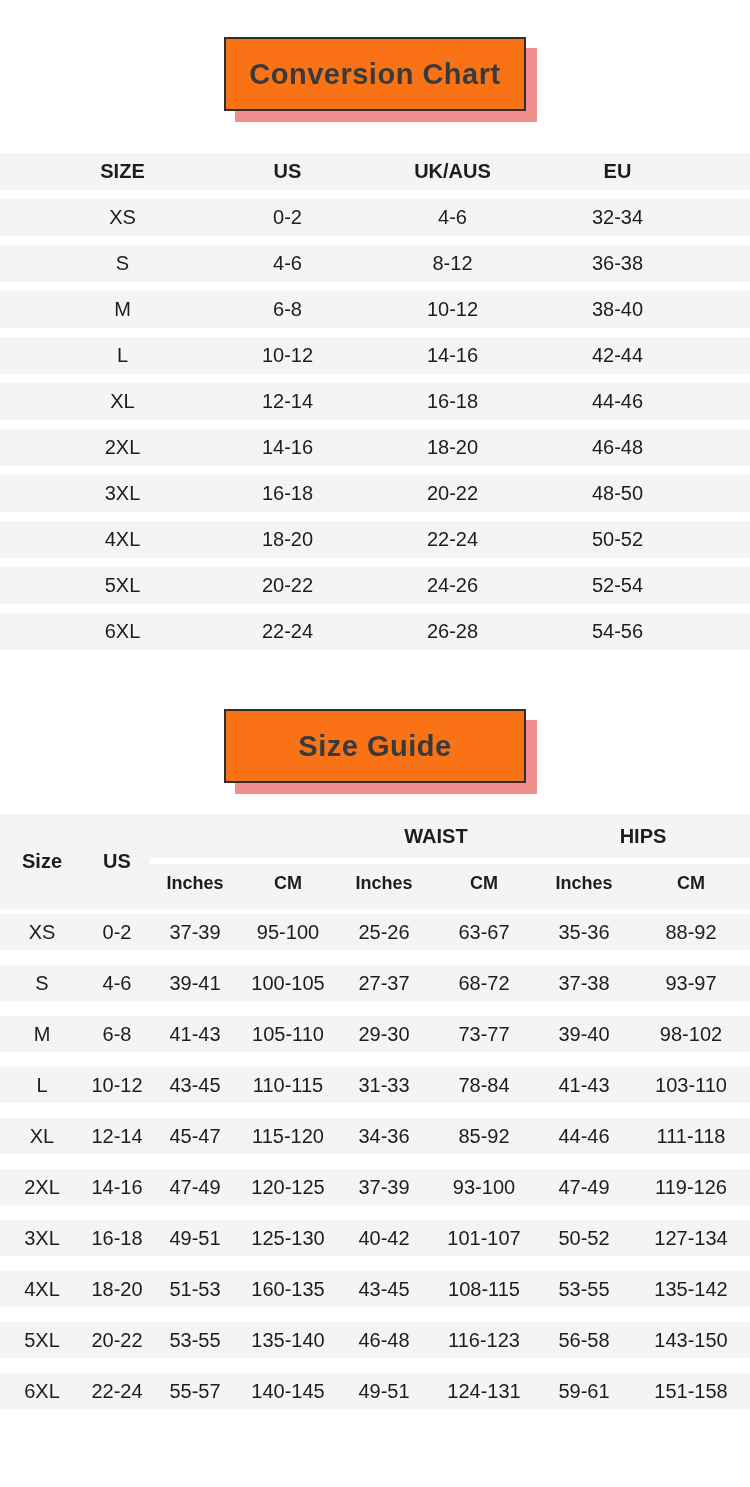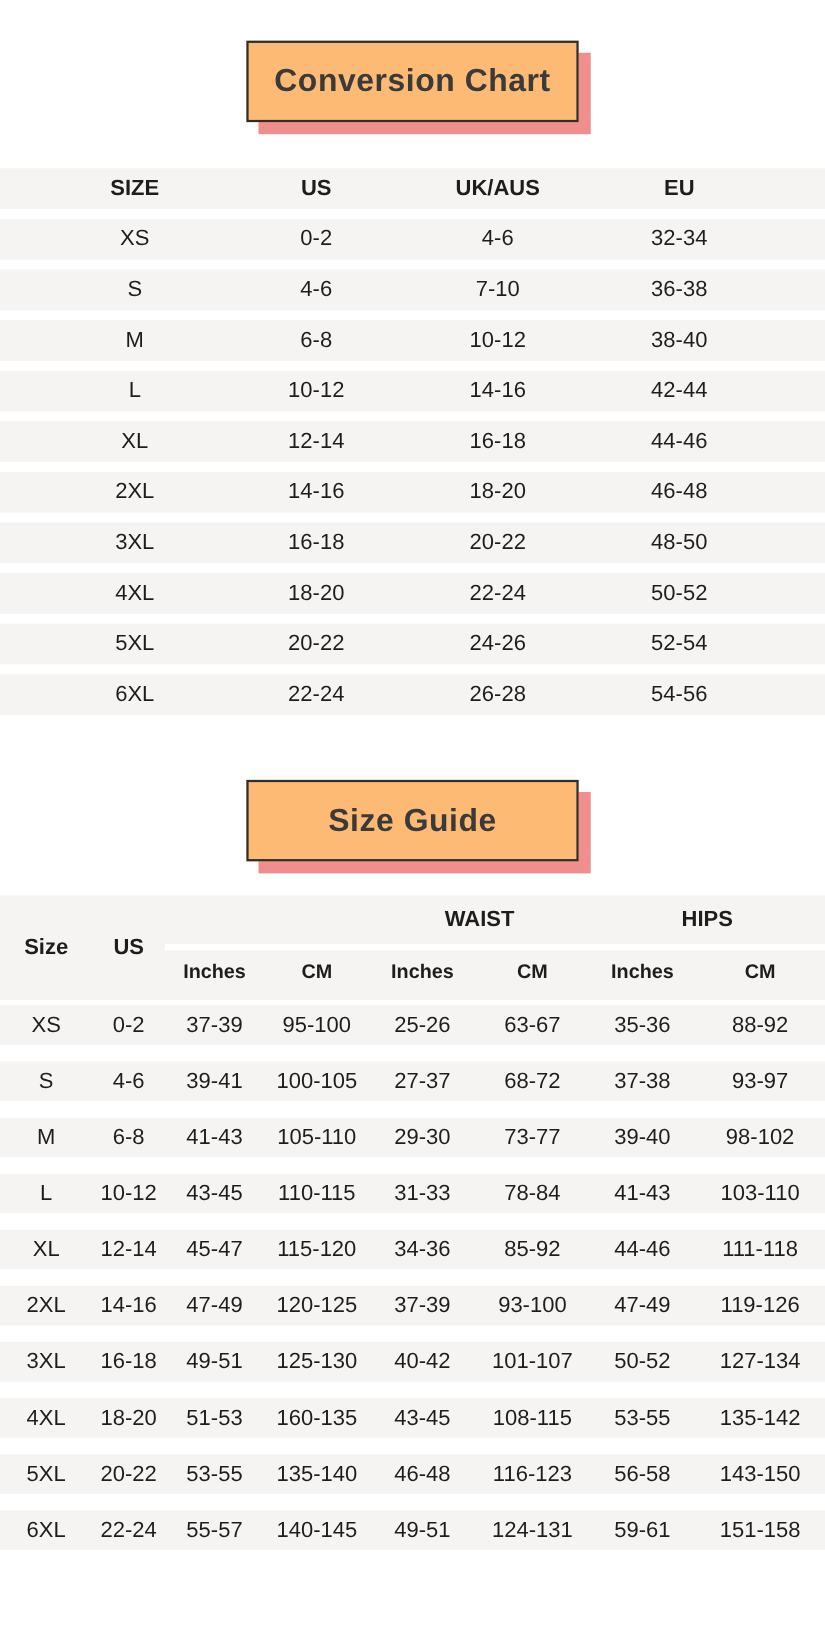--- a/index.html
+++ b/index.html
@@ -13,21 +13,21 @@
   }
   .title-section {
     display: flex;
     justify-content: center;
   }
   .title-section.first { padding-top: 37px; }
   .title-section.second { padding-top: 50px; }
   .title-box {
     width: 302px;
     height: 74px;
-    background: #fdba74;
+    background: #f97316;
     border: 2px solid #2e2e2e;
     box-shadow: 11px 11px 0 0 #f08d8d;
     display: flex;
     align-items: center;
     justify-content: center;
     font-size: 29px;
     font-weight: bold;
     letter-spacing: 0.5px;
     color: #3a3a3a;
   }
@@ -107,21 +107,21 @@
   <div>
       <div class="t1-row">
         <div class="cell">XS</div>
         <div class="cell">0-2</div>
         <div class="cell">4-6</div>
         <div class="cell">32-34</div>
       </div>
       <div class="t1-row">
         <div class="cell">S</div>
         <div class="cell">4-6</div>
-        <div class="cell">7-10</div>
+        <div class="cell">8-12</div>
         <div class="cell">36-38</div>
       </div>
       <div class="t1-row">
         <div class="cell">M</div>
         <div class="cell">6-8</div>
         <div class="cell">10-12</div>
         <div class="cell">38-40</div>
       </div>
       <div class="t1-row">
         <div class="cell">L</div>

